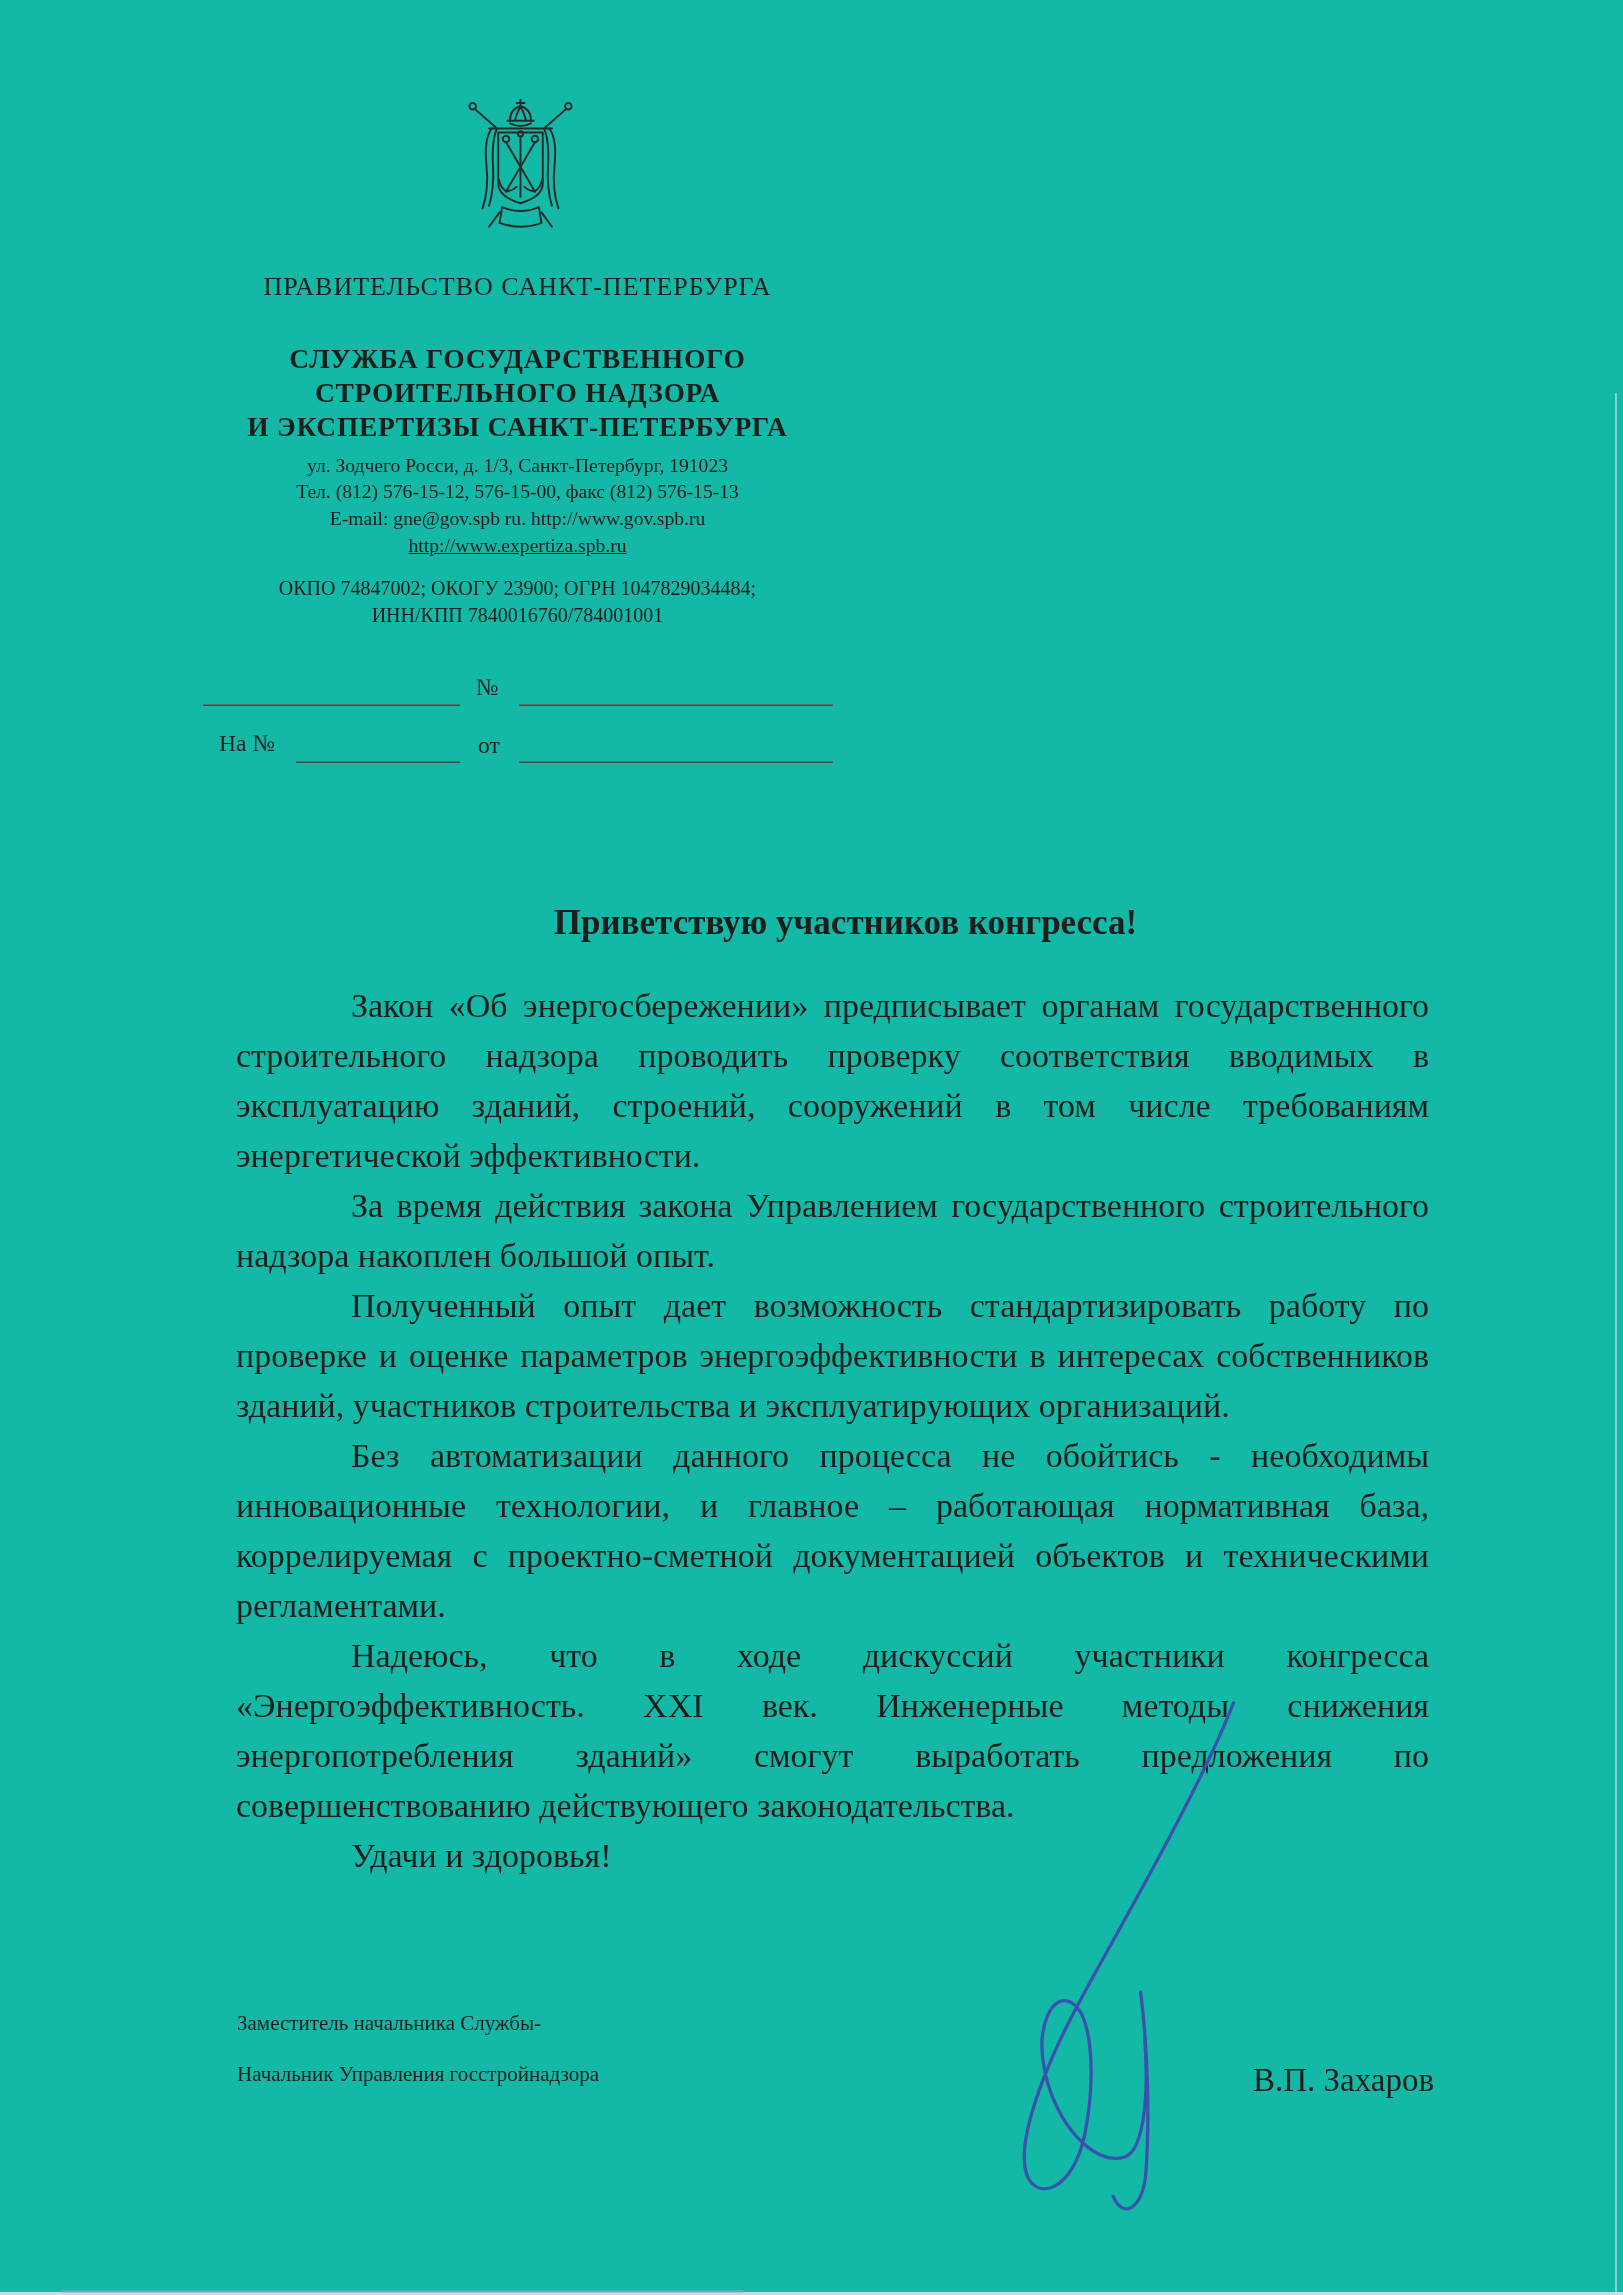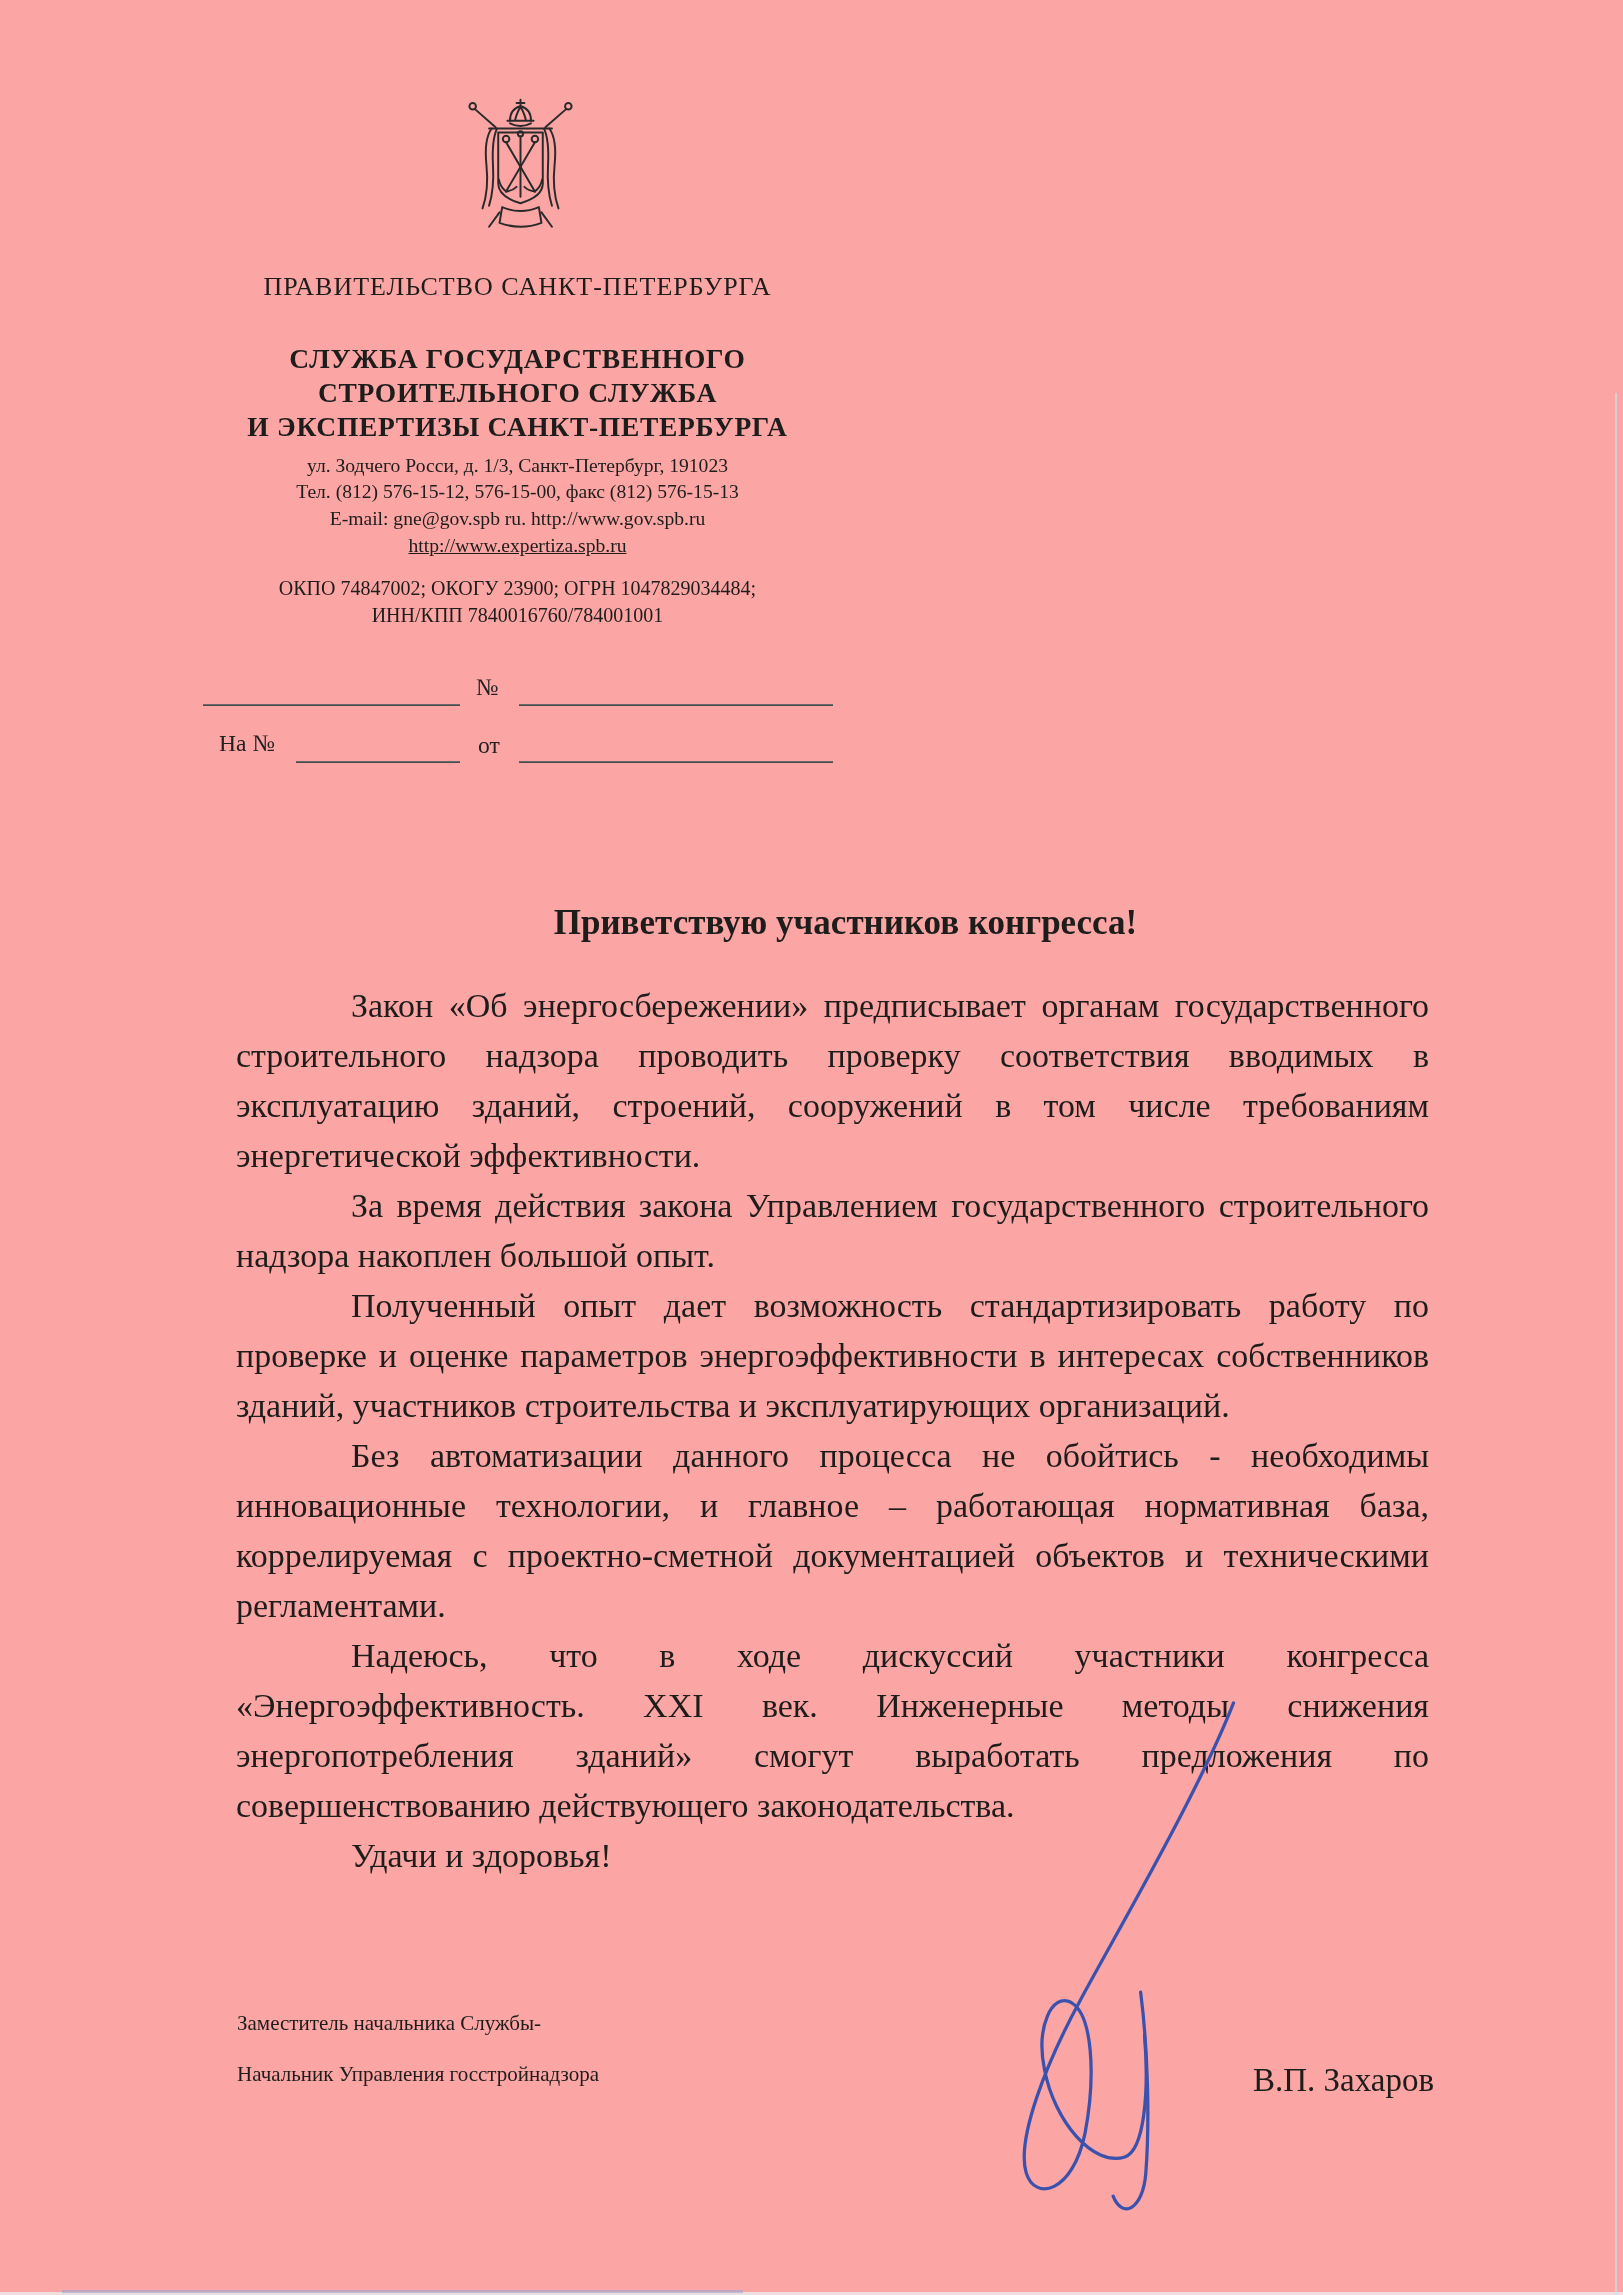--- a/index.html
+++ b/index.html
@@ -1,18 +1,18 @@
 <!DOCTYPE html>
 <html style="font-size:10.5px"><head>
 <meta charset="utf-8">
 <style>
   html,body{margin:0;padding:0;background:#ffffff;}
   body{width:1623px;height:2295px;position:relative;overflow:hidden;
        font-family:"Liberation Serif","DejaVu Serif",serif;color:#1d1d1b;}
-  .page{position:absolute;inset:0;background:#fca5a5;font-family:Liberation Serif, serif;}
+  .page{position:absolute;inset:0;background:#14b8a6;font-family:Liberation Serif, serif;}
 
   
   .emblem{position:absolute;left:455px;top:97px;width:131px;height:141px;}
   .lh-center{position:absolute;left:190px;width:655px;text-align:center;}
   .gov{top:272px;font-size:26px;letter-spacing:1px;}
   .svc{font-weight:700;font-size:27.5px;letter-spacing:0.7px;line-height:34px;margin-top:24px;}
   .svc1{top:318px;} .svc2{top:352px;} .svc3{top:386px;}
   .addr{font-size:19.6px;line-height:27px;}
   .a1{top:452px;} .a2{top:478px;} .a3{top:505px;}
   .a4{top:532px;} .a4 span{text-decoration:underline;}
@@ -92,21 +92,21 @@
       <line x1="100" y1="60" x2="100" y2="152"></line>
 
       <path d="M72 168 Q100 180 128 168 L132 192 Q100 204 68 192 Z"></path>
       <path d="M68 176 L52 198"></path>
       <path d="M132 176 L148 198"></path>
     </g>
   </svg>
 
   <div class="lh-center gov">ПРАВИТЕЛЬСТВО САНКТ-ПЕТЕРБУРГА</div>
   <div class="lh-center svc svc1">СЛУЖБА ГОСУДАРСТВЕННОГО</div>
-  <div class="lh-center svc svc2">СТРОИТЕЛЬНОГО СЛУЖБА</div>
+  <div class="lh-center svc svc2">СТРОИТЕЛЬНОГО НАДЗОРА</div>
   <div class="lh-center svc svc3">И ЭКСПЕРТИЗЫ САНКТ-ПЕТЕРБУРГА</div>
 
   <div class="lh-center addr a1">ул. Зодчего Росси, д. 1/3, Санкт-Петербург, 191023</div>
   <div class="lh-center addr a2">Тел. (812) 576-15-12, 576-15-00, факс (812) 576-15-13</div>
   <div class="lh-center addr a3">E-mail: gne@gov.spb ru. http://www.gov.spb.ru</div>
   <div class="lh-center addr a4">
     <span>http://www.expertiza.spb.ru</span>
   </div>
 
   <div class="lh-center codes c1">ОКПО 74847002; ОКОГУ 23900; ОГРН 1047829034484;</div>

